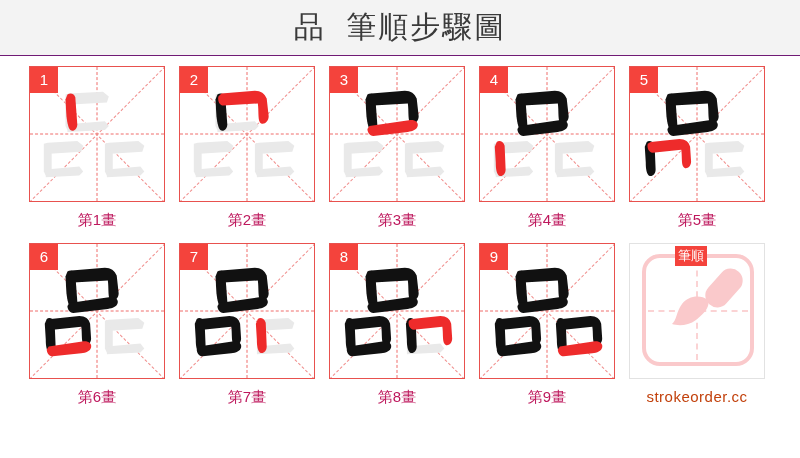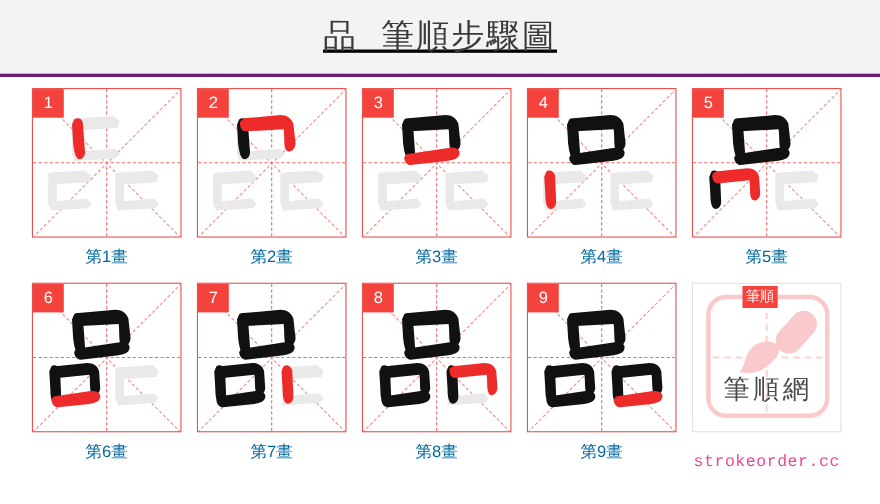--- a/index.html
+++ b/index.html
@@ -11,28 +11,27 @@
     height: 458px;
     background: #ffffff;
     font-family: "Liberation Sans", "DejaVu Sans", sans-serif;
     overflow: hidden;
     position: relative;
   }
 
   
   .header {
     width: 800px;
-    height: 70px;
+    height: 56px;
     background: #f3f3f3;
-    border-bottom: 3px solid #701a75;
+    border-bottom: 1px solid #701a75;
     box-sizing: border-box;
     display: flex;
     align-items: center;
     justify-content: center;
-    text-decoration: underline;
   }
   .header-title {
     font-size: 30px;
     color: #3a3a3a;
     letter-spacing: 2px;
     font-weight: 400;
     white-space: pre;
   }
 
   
@@ -120,21 +119,21 @@
     left: 0;
     top: 0;
     width: 100%;
     height: 100%;
     z-index: 3;
   }
 
   .cell-label {
     margin-top: 9px;
     font-size: 15px;
-    color: #0369a1;
+    color: #be185d;
     text-align: right;
     line-height: 18px;
   }
 
   
   .logo-wrap {
     width: 150px;
     display: flex;
     flex-direction: column;
     align-items: center;
@@ -199,24 +198,24 @@
     left: 0;
     bottom: 22px;
     width: 136px;
     text-align: center;
     font-size: 24px;
     color: #4a4a4a;
     letter-spacing: 3px;
     z-index: 5;
   }
   .site-url {
-    margin-top: 19px;
-    font-family: Liberation Mono, monospace;
+    margin-top: 9px;
+    font-family: Liberation Sans, sans-serif;
     font-size: 15px;
-    color: #ec4899;
+    color: #c2410c;
     letter-spacing: 0.5px;
   }
 </style>
 </head>
 <body>
 
 <div class="header">
   <div class="header-title">品  筆順步驟圖</div>
 </div>
 
@@ -482,20 +481,19 @@
     <div class="logo-wrap">
       <div class="logo-box">
         <div class="logo-inner"></div>
         <div class="logo-dash-v"></div>
         <div class="logo-dash-h"></div>
         <svg class="brush" viewBox="0 0 136 136">
           <rect x="82" y="22" width="24" height="44" rx="12" transform="rotate(42 94 44)" fill="#fac9cb"></rect>
           <path d="M78 56 C70 50 58 52 52 60 C46 68 47 76 42 80
                    C48 82 58 82 66 76 C76 68 80 62 78 56 Z" fill="#fac9cb"></path>
         </svg>
-        <div class="logo-text">筆順網</div>
         <div class="logo-badge">筆順</div>
       </div>
       <div class="site-url">strokeorder.cc</div>
     </div>
 
   </div>
 </div>
 
 </body></html>

